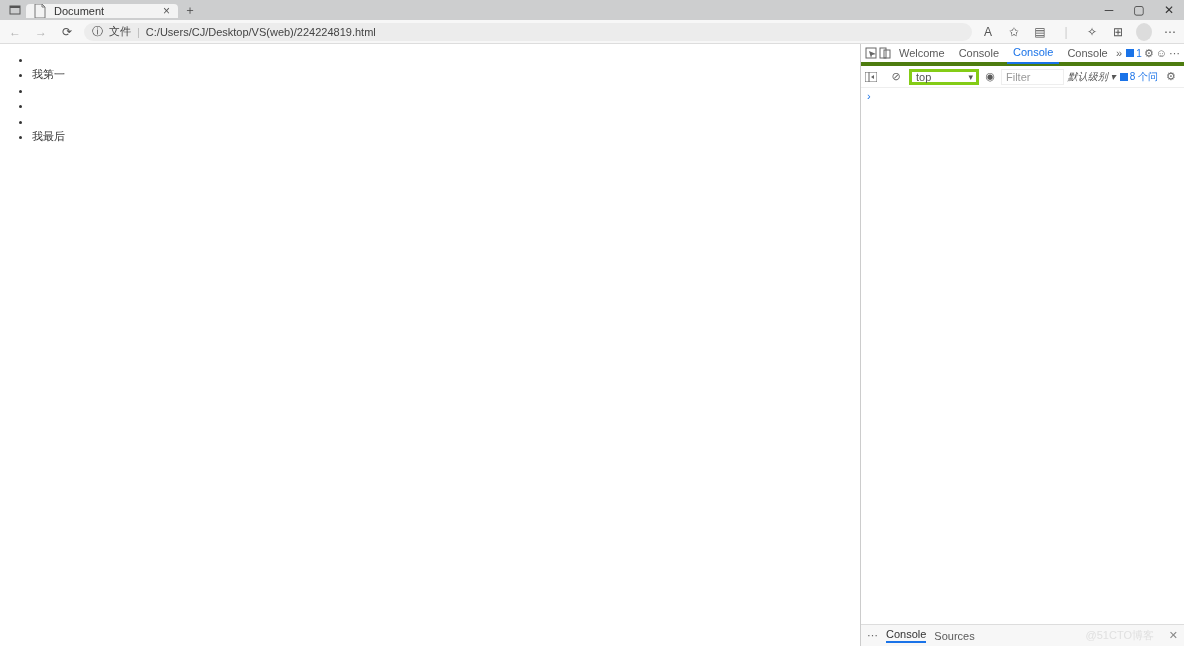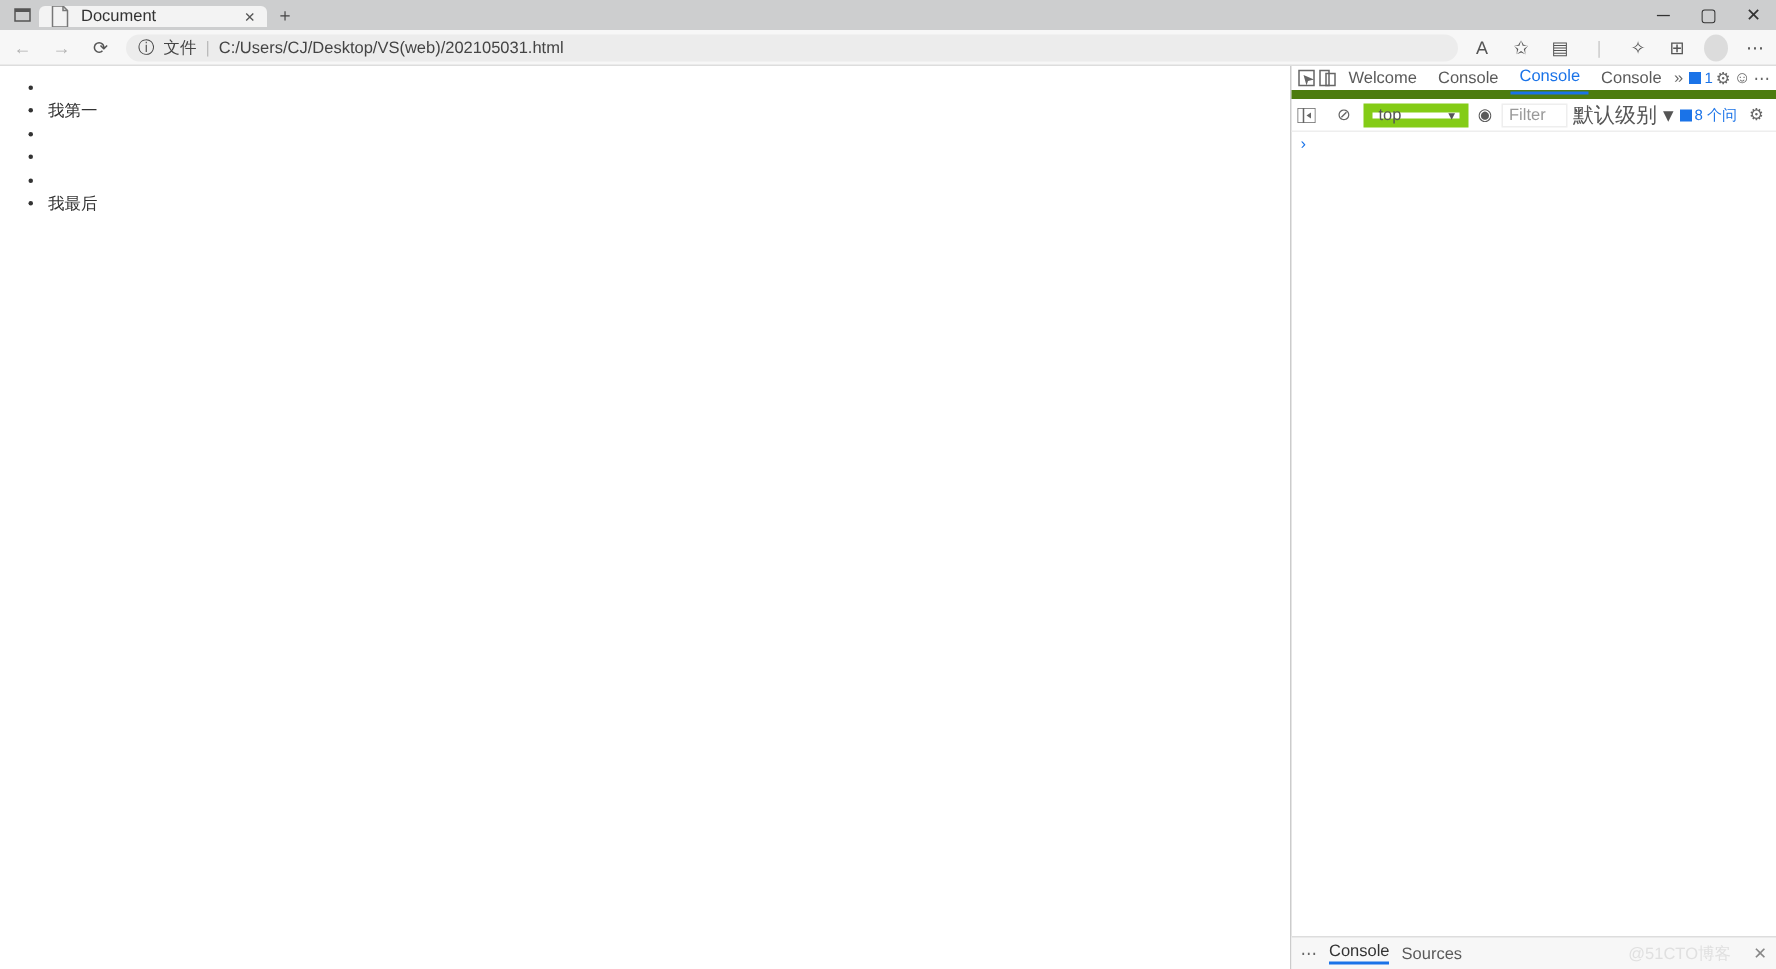--- a/index.html
+++ b/index.html
@@ -111,21 +111,21 @@
     width: 324px;
     border-left: 1px solid #ccc;
     background: #fff;
     display: flex;
     flex-direction: column;
     font-size: 11px;
     color: #5a5a5a;
   }
   .dt-tabs {
     height: 22px;
-    border-bottom: 6px solid #4d7c0f;
+    border-bottom: 4px solid #4d7c0f;
     display: flex;
     align-items: center;
     gap: 2px;
     padding: 0 4px;
   }
   .dt-iconbtn { width: 18px; text-align: center; color: #666; }
   .dt-tab { padding: 0 6px; line-height: 22px; cursor: default; }
   .dt-tab.active { color: #1a73e8; border-bottom: 2px solid #1a73e8; line-height: 20px; }
   .dt-tabs .spacer { flex: 1; }
   .badge {
@@ -137,21 +137,21 @@
   .dt-filterbar {
     height: 22px;
     border-bottom: 1px solid #eee;
     display: flex;
     align-items: center;
     gap: 4px;
     padding: 0 4px;
   }
   .ctx-select {
     display:flex; align-items:center;
-    border:6px solid #84cc16;
+    border:3px solid #84cc16;
     height:16px;
     padding:0 14px 0 4px;
     font-size:11px;
     color:#555;
     position:relative;
     min-width:70px;
   }
   .ctx-select::after {
     content:"▾";
     position:absolute;
@@ -162,21 +162,21 @@
   .eye { width:14px; text-align:center; }
   .filter-input {
     flex:1;
     height:16px;
     border:1px solid #eee;
     font-size:11px;
     padding:0 4px;
     color:#999;
     display:flex; align-items:center;
   }
-  .level { font-size:14px; color:#555; white-space:nowrap; }
+  .level { font-size:10px; color:#555; white-space:nowrap;font-style:italic; }
   .dt-console-body {
     flex:1;
     padding:2px 6px;
     color:#1a73e8;
   }
   .dt-drawer {
     height:22px;
     border-top:1px solid #ddd;
     display:flex;
     align-items:center;
@@ -222,21 +222,21 @@
 </div>
 
 <div class="addrrow">
   <span class="navbtn">←</span>
   <span class="navbtn">→</span>
   <span class="navbtn enabled">⟳</span>
   <div class="addrbox">
     <span>ⓘ</span>
     <span>文件</span>
     <span class="divider">|</span>
-    <span>C:/Users/CJ/Desktop/VS(web)/202105031.html</span>
+    <span>C:/Users/CJ/Desktop/VS(web)/224224819.html</span>
   </div>
   <div class="right-icons">
     <span>A</span>
     <span>✩</span>
     <span>▤</span>
     <span style="color:#ccc">|</span>
     <span>✧</span>
     <span>⊞</span>
     <span class="avatar"></span>
     <span>⋯</span>

